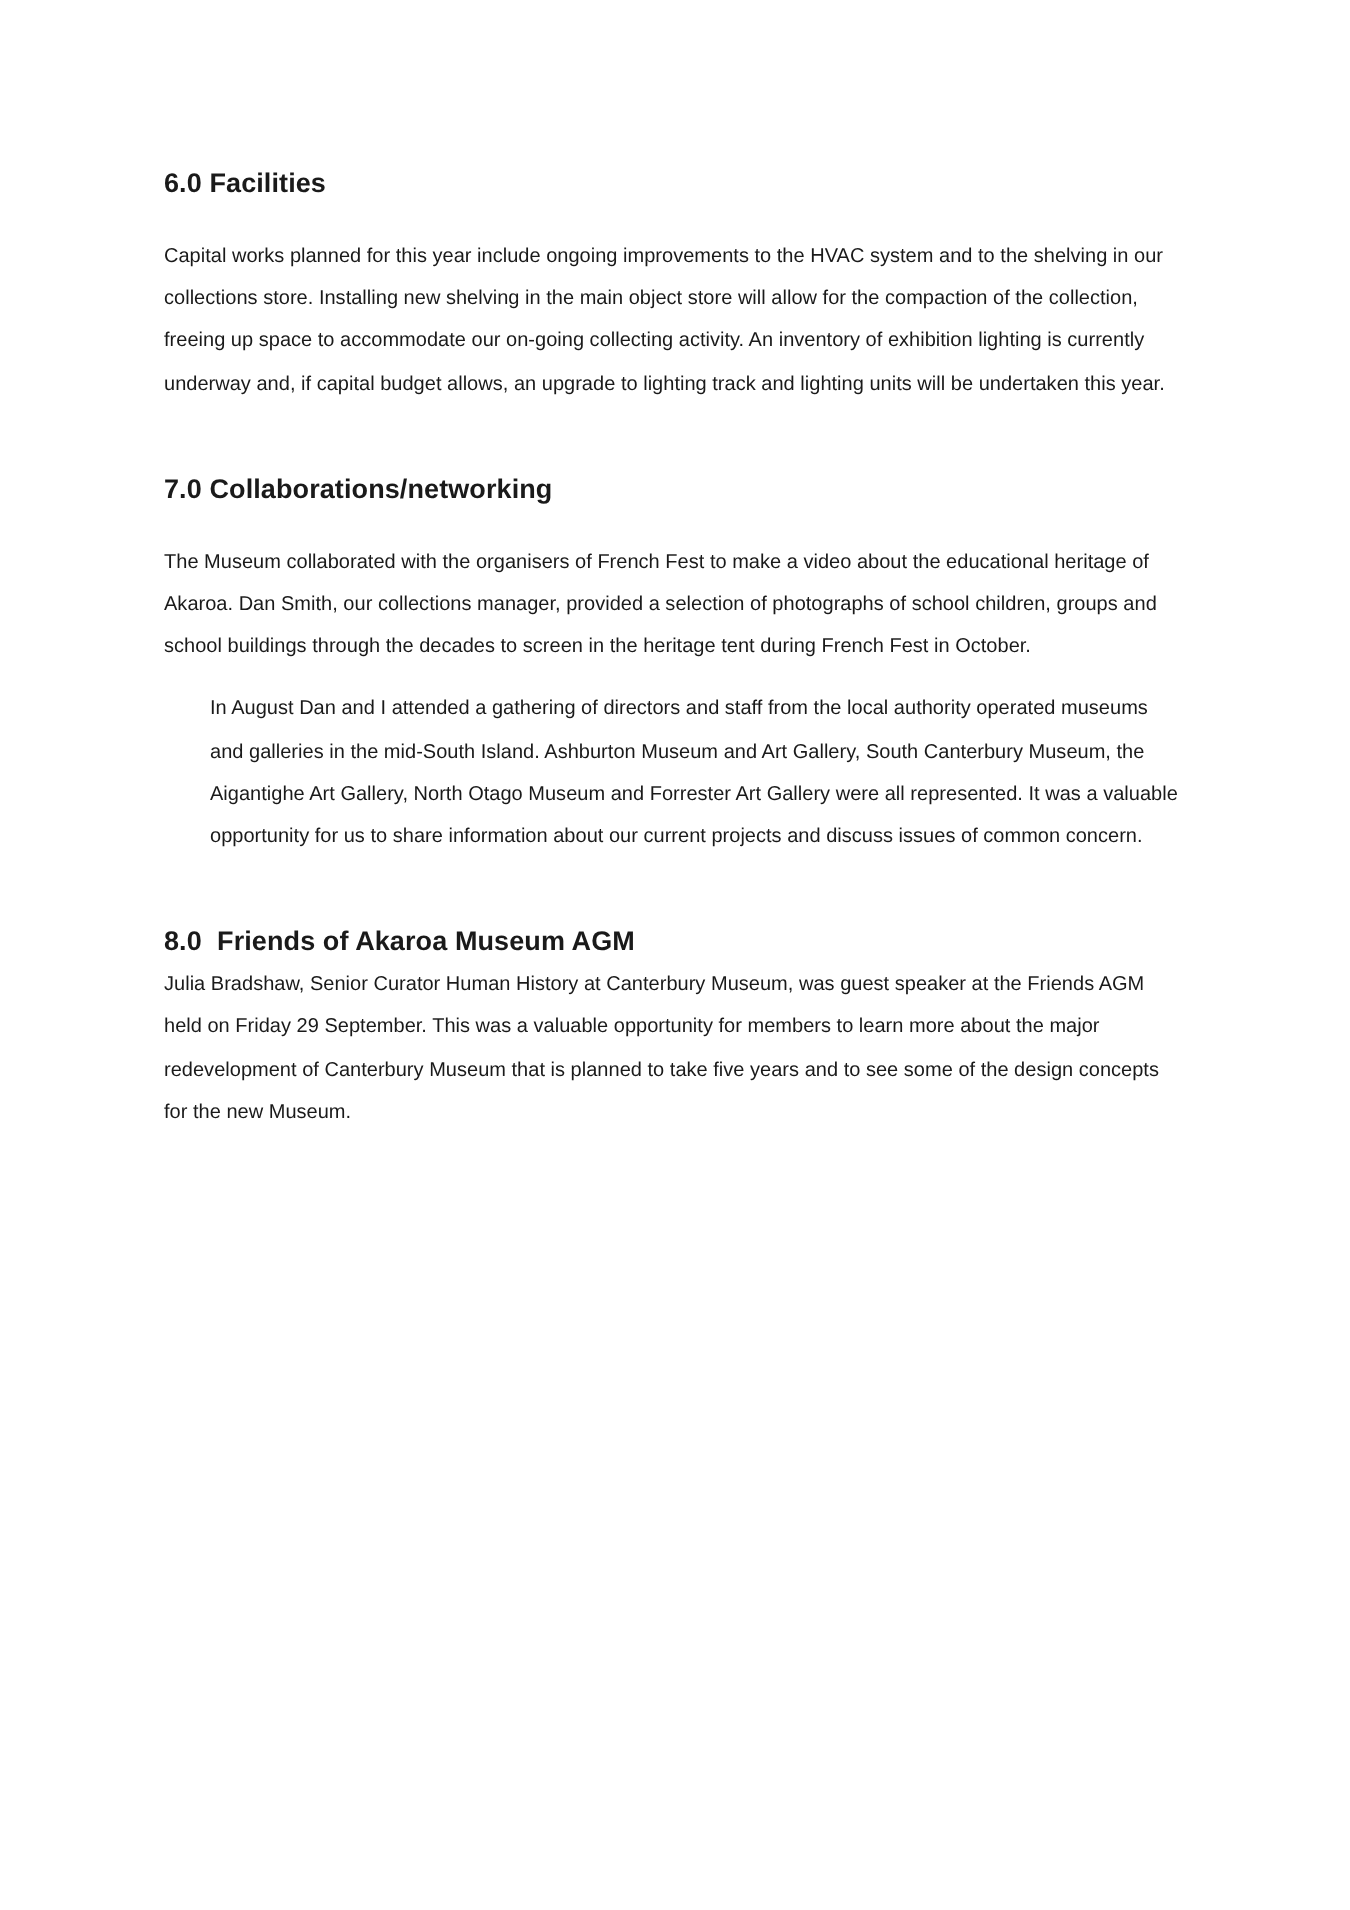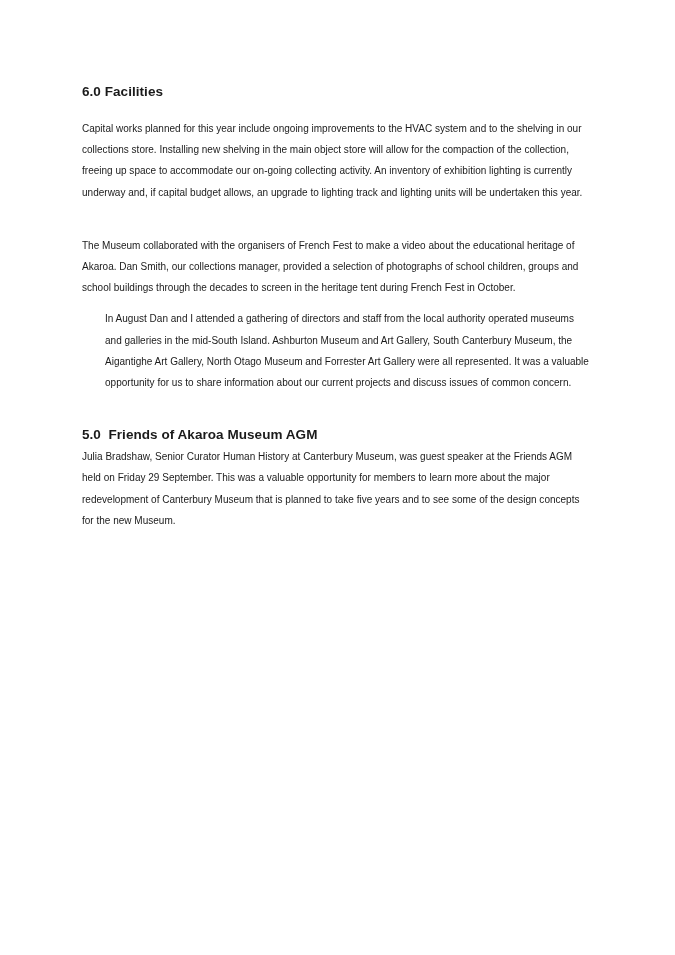--- a/index.html
+++ b/index.html
@@ -66,21 +66,22 @@
 </head>
 <body>
 
 <div class="page">
   <div class="content" id="doc-body">
       <div class="section">
         <h2 class="heading">6.0 Facilities</h2>
         <p class="para">Capital works planned for this year include ongoing improvements to the HVAC system and to the shelving in our collections store. Installing new shelving in the main object store will allow for the compaction of the collection, freeing up space to accommodate our on-going collecting activity. An inventory of exhibition lighting is currently underway and, if capital budget allows, an upgrade to lighting track and lighting units will be undertaken this year.</p>
       </div>
       <div class="section">
+        <h2 class="heading">7.0 Collaborations/networking</h2>
         <p class="para">The Museum collaborated with the organisers of French Fest to make a video about the educational heritage of Akaroa. Dan Smith, our collections manager, provided a selection of photographs of school children, groups and school buildings through the decades to screen in the heritage tent during French Fest in October.</p>
         <p class="para">In August Dan and I attended a gathering of directors and staff from the local authority operated museums and galleries in the mid-South Island. Ashburton Museum and Art Gallery, South Canterbury Museum, the Aigantighe Art Gallery, North Otago Museum and Forrester Art Gallery were all represented. It was a valuable opportunity for us to share information about our current projects and discuss issues of common concern.</p>
       </div>
       <div class="section">
-        <h2 class="heading tight">5.0  Friends of Akaroa Museum AGM</h2>
+        <h2 class="heading tight">8.0  Friends of Akaroa Museum AGM</h2>
         <p class="para">Julia Bradshaw, Senior Curator Human History at Canterbury Museum, was guest speaker at the Friends AGM held on Friday 29 September. This was a valuable opportunity for members to learn more about the major redevelopment of Canterbury Museum that is planned to take five years and to see some of the design concepts for the new Museum.</p>
       </div>
     </div>
 </div>
 
 </body></html>

